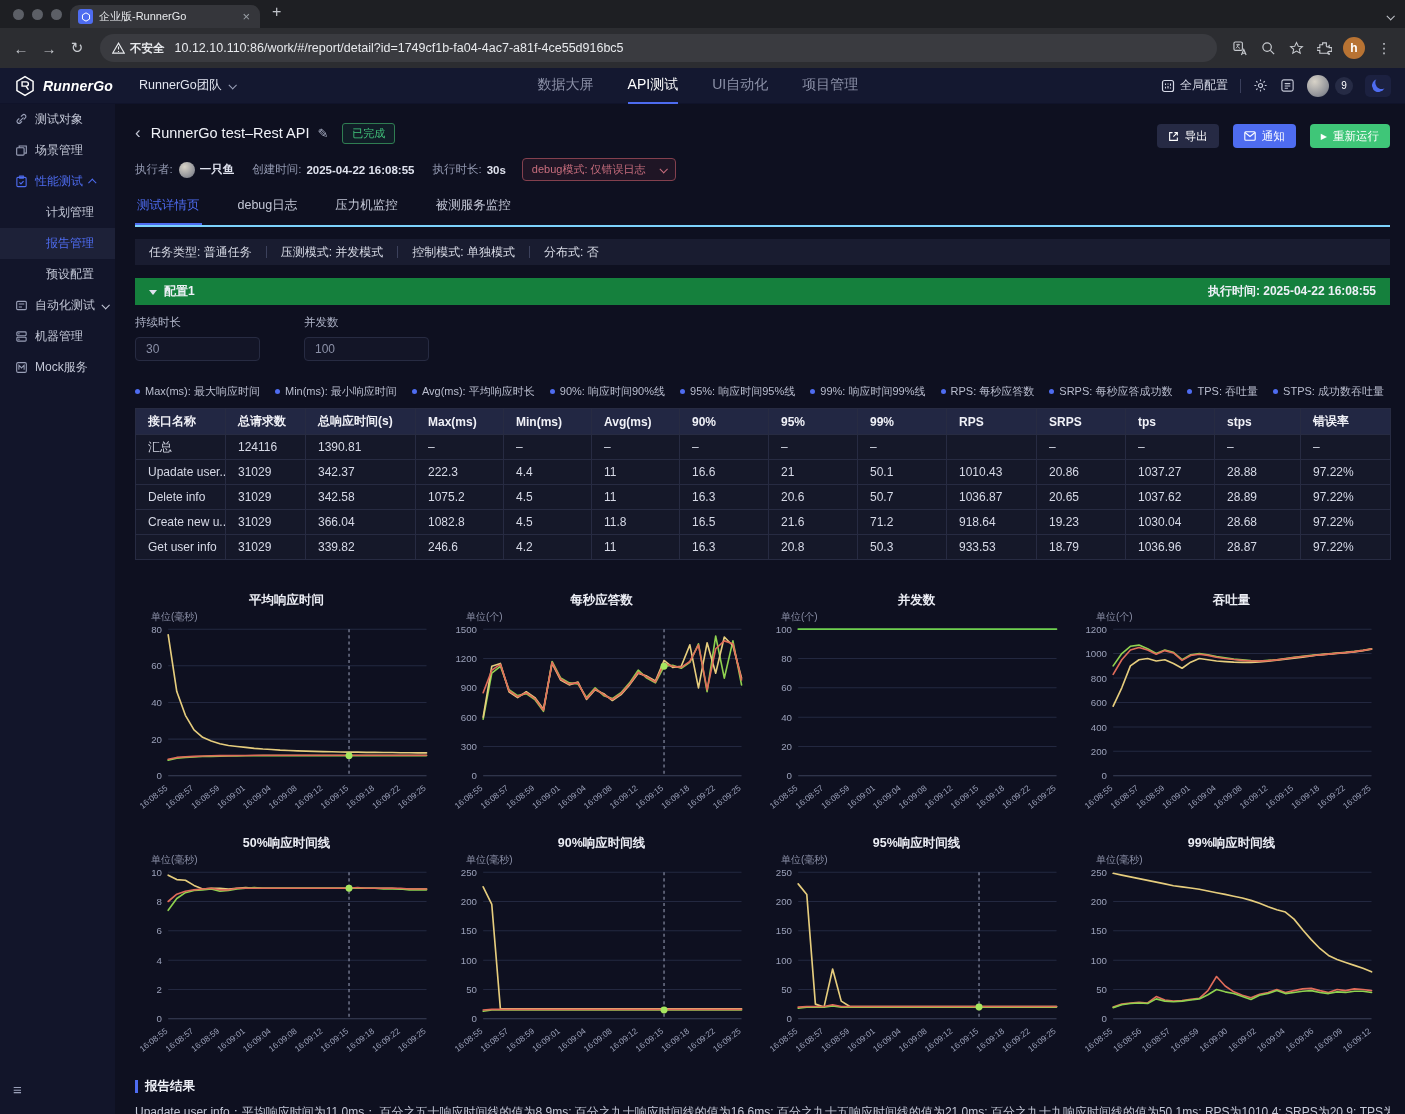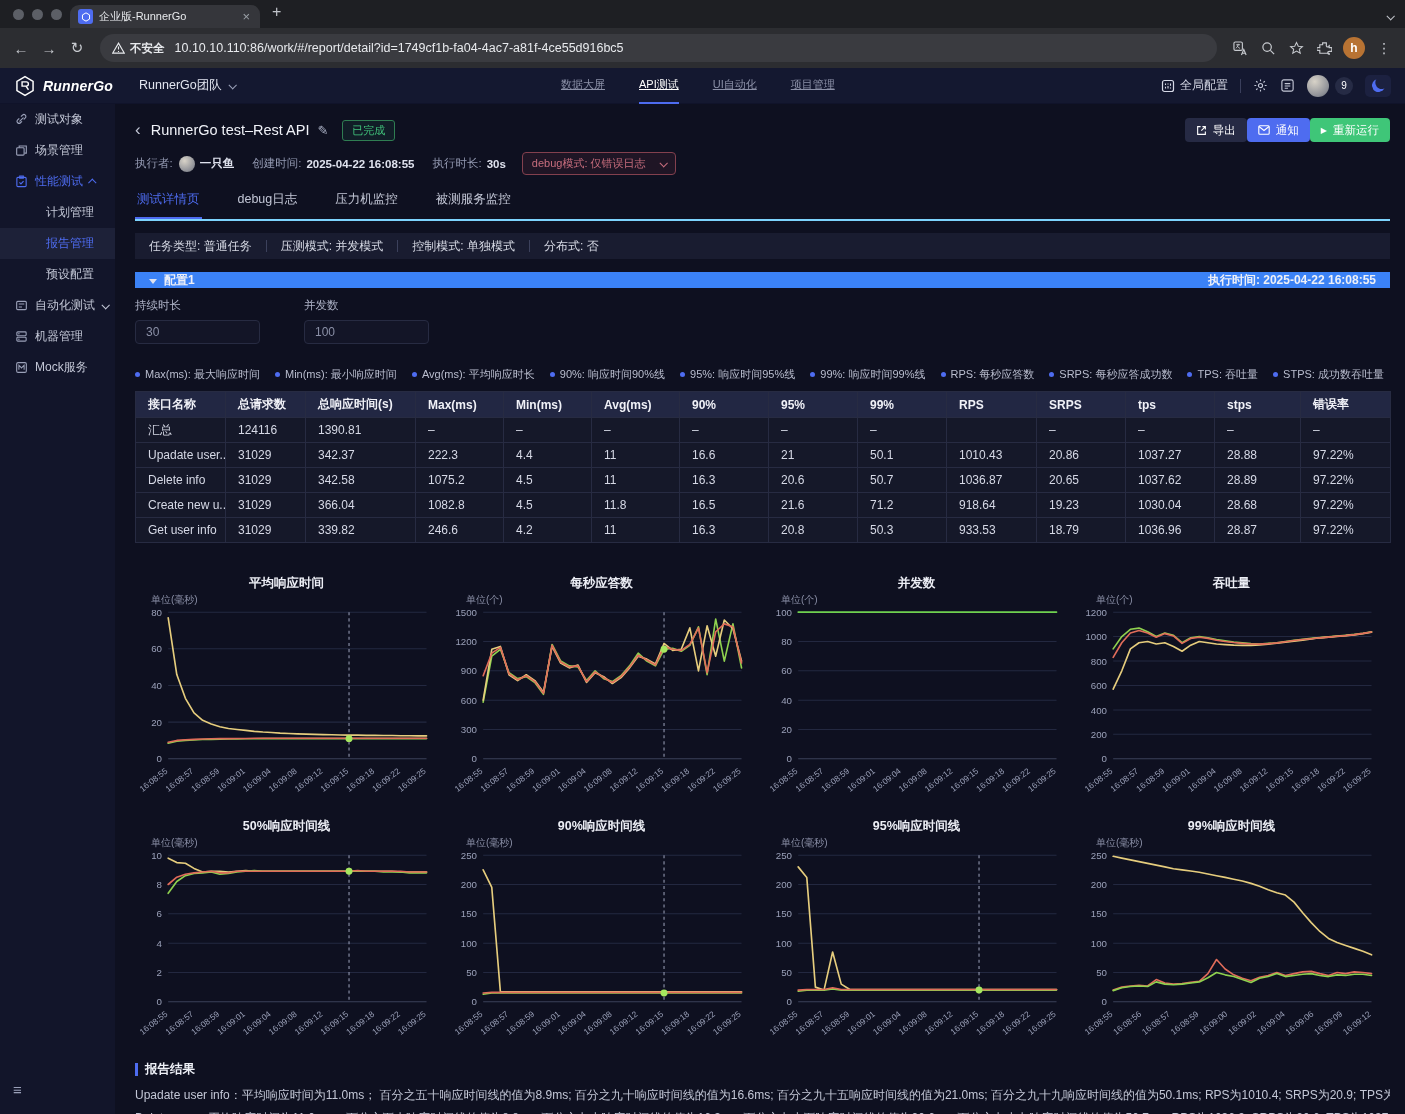--- a/index.html
+++ b/index.html
@@ -26,21 +26,21 @@
   .profile{width:22px;height:22px;border-radius:50%;background:#b87333;color:#fff;font-size:12px;font-weight:700;display:flex;align-items:center;justify-content:center;margin:0 4px;}
   .kebab{font-size:14px;color:#c7cacf;letter-spacing:0;}
 
   
   .app-header{height:36px;background:#141830;display:flex;align-items:center;padding:0 14px;position:relative;border-bottom:1px solid #10132a;}
   .brand{display:flex;align-items:center;gap:7px;}
   .brand-name{font-size:14px;font-weight:700;font-style:italic;color:#fff;letter-spacing:.2px;}
   .team{margin-left:26px;font-size:12.5px;color:#e2e5f0;display:flex;align-items:center;}
   .spacer{flex:1;}
   .hnav{display:flex;gap:34px;height:36px;align-items:center;}
-  .nav-item{font-size:11px;color:#8b90a7;height:36px;display:flex;align-items:center;border-bottom:2px solid transparent;text-decoration:underline;}
+  .nav-item{font-size:14px;color:#8b90a7;height:36px;display:flex;align-items:center;border-bottom:2px solid transparent;}
   .nav-item.active{color:#fff;border-bottom:2px solid #4e6cf0;}
   .hright{display:flex;align-items:center;gap:12px;}
   .gcfg{display:flex;align-items:center;gap:5px;color:#d6d9e6;font-size:12px;}
   .hdiv{width:1px;height:14px;background:#3a3f5c;}
   .hicon{color:#c3c7d6;display:flex;align-items:center;}
   .havatar{width:22px;height:22px;border-radius:50%;background:radial-gradient(circle at 35% 30%,#d8d3c8,#8d8f96 70%,#5b5e66);}
   .hbadge{width:18px;height:18px;border-radius:50%;background:#262b45;color:#fff;font-size:10px;display:flex;align-items:center;justify-content:center;margin-left:-6px;}
   .moonbtn{width:26px;height:22px;border-radius:5px;background:#1c2140;display:flex;align-items:center;justify-content:center;}
   .moon{width:13px;height:13px;border-radius:50%;box-shadow:inset 4px -2px 0 0 #4e6cf0;transform:rotate(-15deg);}
 
@@ -58,41 +58,41 @@
   .chev-down{transform:rotate(45deg) translateY(-1px);}
   .chev-up{transform:rotate(-135deg) translateY(-1px);}
 
   
   .main{position:absolute;left:115px;top:104px;right:0;bottom:0;background:#0e1020;padding:0 15px 0 20px;overflow:hidden;}
   .title-row{margin-top:14px;display:flex;align-items:center;}
   .back{color:#c3c7d6;font-size:17px;margin-right:10px;}
   .rpt-title{font-size:14.5px;color:#f0f2f8;}
   .edit-ic{color:#aab0c4;font-size:13px;margin-left:8px;}
   .badge-done{color:#42c57c;border:1px solid #2f7d52;background:rgba(63,197,124,.08);font-size:11px;padding:2px 9px;border-radius:3px;margin-left:14px;}
-  .title-btns{margin-left:auto;display:flex;}
+  .title-btns{margin-left:auto;display:flex;gap:14px;margin-top:6px;}
   .btn{height:24px;border-radius:4px;display:inline-flex;align-items:center;gap:6px;padding:0 11px;font-size:11.5px;color:#fff;}
   .btn-export{background:#262a44;}
   .btn-notify{background:#4e6cf0;}
   .btn-rerun{background:#3fc678;}
   .btn .play{font-size:8px;}
 
   .meta-row{margin-top:10px;display:flex;align-items:center;font-size:11.5px;color:#9298b0;}
   .meta-row b{color:#dfe2ee;font-weight:700;}
   .mgap{margin-left:18px;}
   .mavatar{width:16px;height:16px;border-radius:50%;margin:0 5px 0 6px;background:radial-gradient(circle at 35% 30%,#d8d3c8,#8d8f96 70%,#5b5e66);}
   .debug-box{border:1px solid #83404e;color:#c76d7d;background:rgba(160,60,75,.12);border-radius:4px;padding:3px 9px;font-size:11px;display:flex;gap:7px;align-items:center;margin-left:16px;}
 
   .tabs-row{margin-top:8px;border-bottom:2px solid #7dd3fc;display:flex;}
   .tab-item{font-size:12.5px;color:#c3c7d6;margin-right:34px;padding:8px 2px 9px;border-bottom:2px solid transparent;}
   .tab-item.active{color:#4e6cf0;border-bottom-color:#4e6cf0;}
 
   .info-strip{margin-top:12px;background:#191c30;height:26px;display:flex;align-items:center;padding:0 14px;font-size:12px;color:#d6d9e4;gap:14px;}
   .idiv{width:1px;height:12px;background:#3c415c;}
 
-  .cfg-strip{margin-top:13px;background:#3b82f6;height:16px;display:flex;align-items:center;justify-content:space-between;padding:0 14px;font-size:12px;font-weight:700;color:#eef0f7;}
+  .cfg-strip{margin-top:13px;background:#15803d;height:27px;display:flex;align-items:center;justify-content:space-between;padding:0 14px;font-size:12px;font-weight:700;color:#eef0f7;}
   .caret{width:0;height:0;border-left:4px solid transparent;border-right:4px solid transparent;border-top:5px solid #dfe2ee;display:inline-block;margin-right:7px;}
 
   .fields{display:flex;gap:44px;margin-top:10px;}
   .field-label{font-size:11.5px;color:#aeb3c7;margin-bottom:7px;}
   .cfg-input{width:125px;height:24px;background:#131527;border:1px solid #272b42;border-radius:4px;color:#8b90a7;font-size:12px;padding:0 10px;font-family:"Liberation Sans",sans-serif;}
 
   .legend-row{margin-top:23px;display:flex;justify-content:space-between;padding-right:6px;}
   .lg-item{display:flex;align-items:center;gap:5px;font-size:11px;color:#b9bdce;}
   .lg-dot{width:5px;height:5px;border-radius:50%;background:#4e6cf0;flex:none;}
 
@@ -136,21 +136,21 @@
   <span class="nav-btn lit">→</span>
   <span class="nav-btn lit">↻</span>
   <div class="omnibox">
     <span class="warn">
       <svg width="13" height="12" viewBox="0 0 14 13">
           <path d="M7 1.2L13.2 12H.8z" fill="none" stroke="#e8eaed" stroke-width="1.2"></path>
           <path d="M7 5v3.2M7 9.7v1" stroke="#e8eaed" stroke-width="1.2"></path>
         </svg>
       <span>不安全</span>
     </span>
-    <span class="url">10.10.10.110:86/work/#/report/detail?id=1749cf1b-fa04-4ac7-a81f-4ce55d916bc5</span>
+    <span class="url">10.12.10.110:86/work/#/report/detail?id=1749cf1b-fa04-4ac7-a81f-4ce55d916bc5</span>
   </div>
   <span class="tool-icon">
     <svg width="15" height="15" viewBox="0 0 16 16">
         <rect x="1" y="1" width="9" height="9" rx="1.5" fill="none" stroke="#c7cacf" stroke-width="1.2"></rect>
         <path d="M3.5 4h4M5.5 3v1c-.4 1.8-1.4 3-2.5 3.7M4.5 5c.6 1.5 1.7 2.4 3 2.8" stroke="#c7cacf" stroke-width="1" fill="none"></path>
         <path d="M9 15l2.5-6 2.5 6M9.9 13h3.2" stroke="#c7cacf" stroke-width="1.2" fill="none"></path>
       </svg>
   </span>
   <span class="tool-icon">
     <svg width="15" height="15" viewBox="0 0 16 16">

